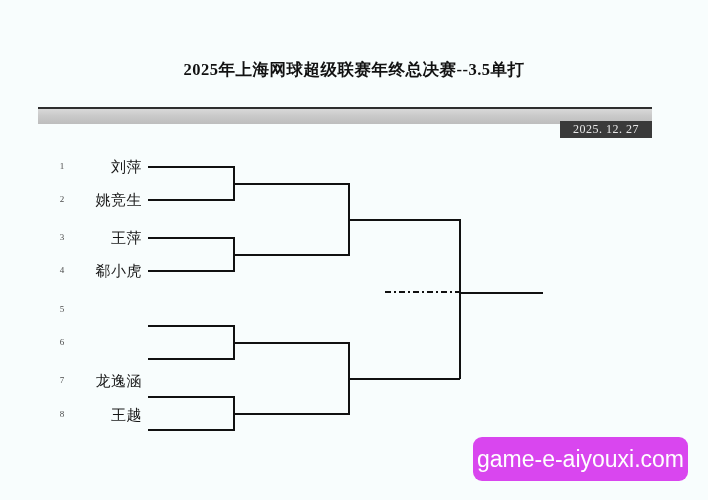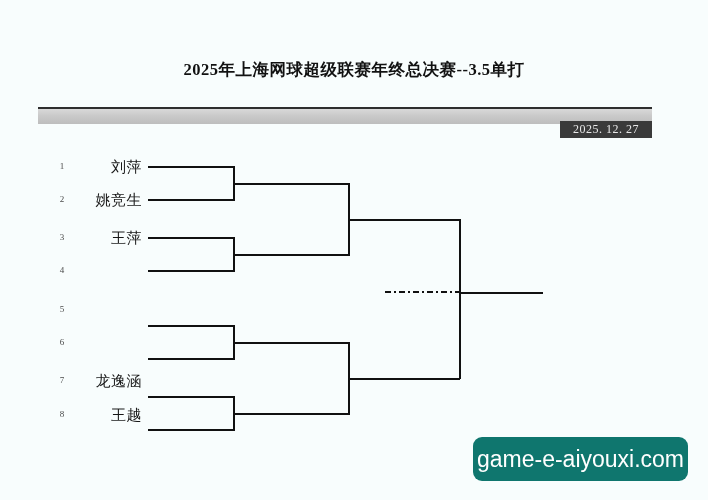--- a/index.html
+++ b/index.html
@@ -118,21 +118,21 @@
       transparent 11px, transparent 14px);
   }
 
   
   .watermark {
     position: absolute;
     left: 473px;
     top: 437px;
     width: 215px;
     height: 44px;
-    background: #0f766e;
+    background: #d946ef;
     border-radius: 9px;
     color: #ffffff;
     font-family: "Liberation Sans", sans-serif;
     font-size: 23px;
     display: flex;
     align-items: center;
     justify-content: center;
     letter-spacing: 0px;
   }
 </style>
@@ -154,20 +154,21 @@
     <div class="seed-num" style="left:55px; top:232px;">3</div>
     <div class="seed-num" style="left:55px; top:265px;">4</div>
     <div class="seed-num" style="left:55px; top:304px;">5</div>
     <div class="seed-num" style="left:55px; top:337px;">6</div>
     <div class="seed-num" style="left:55px; top:375px;">7</div>
     <div class="seed-num" style="left:55px; top:409px;">8</div>
 
     <div class="player-name" style="left:62px; top:158px;">刘萍</div>
     <div class="player-name" style="left:62px; top:229px;">王萍</div>
     <div class="player-name" style="left:62px; top:191px;">姚竞生</div>
+    <div class="player-name" style="left:62px; top:262px;">郗小虎</div>
     <div class="player-name" style="left:62px; top:406px;">王越</div>
     <div class="player-name" style="left:62px; top:372px;">龙逸涵</div>
 
     <div class="hline" style="left:148px; top:166px; width:86px;"></div>
     <div class="hline" style="left:148px; top:199px; width:86px;"></div>
     <div class="hline" style="left:148px; top:237px; width:86px;"></div>
     <div class="hline" style="left:148px; top:270px; width:86px;"></div>
     <div class="hline" style="left:148px; top:325px; width:86px;"></div>
     <div class="hline" style="left:148px; top:358px; width:86px;"></div>
     <div class="hline" style="left:148px; top:396px; width:86px;"></div>

